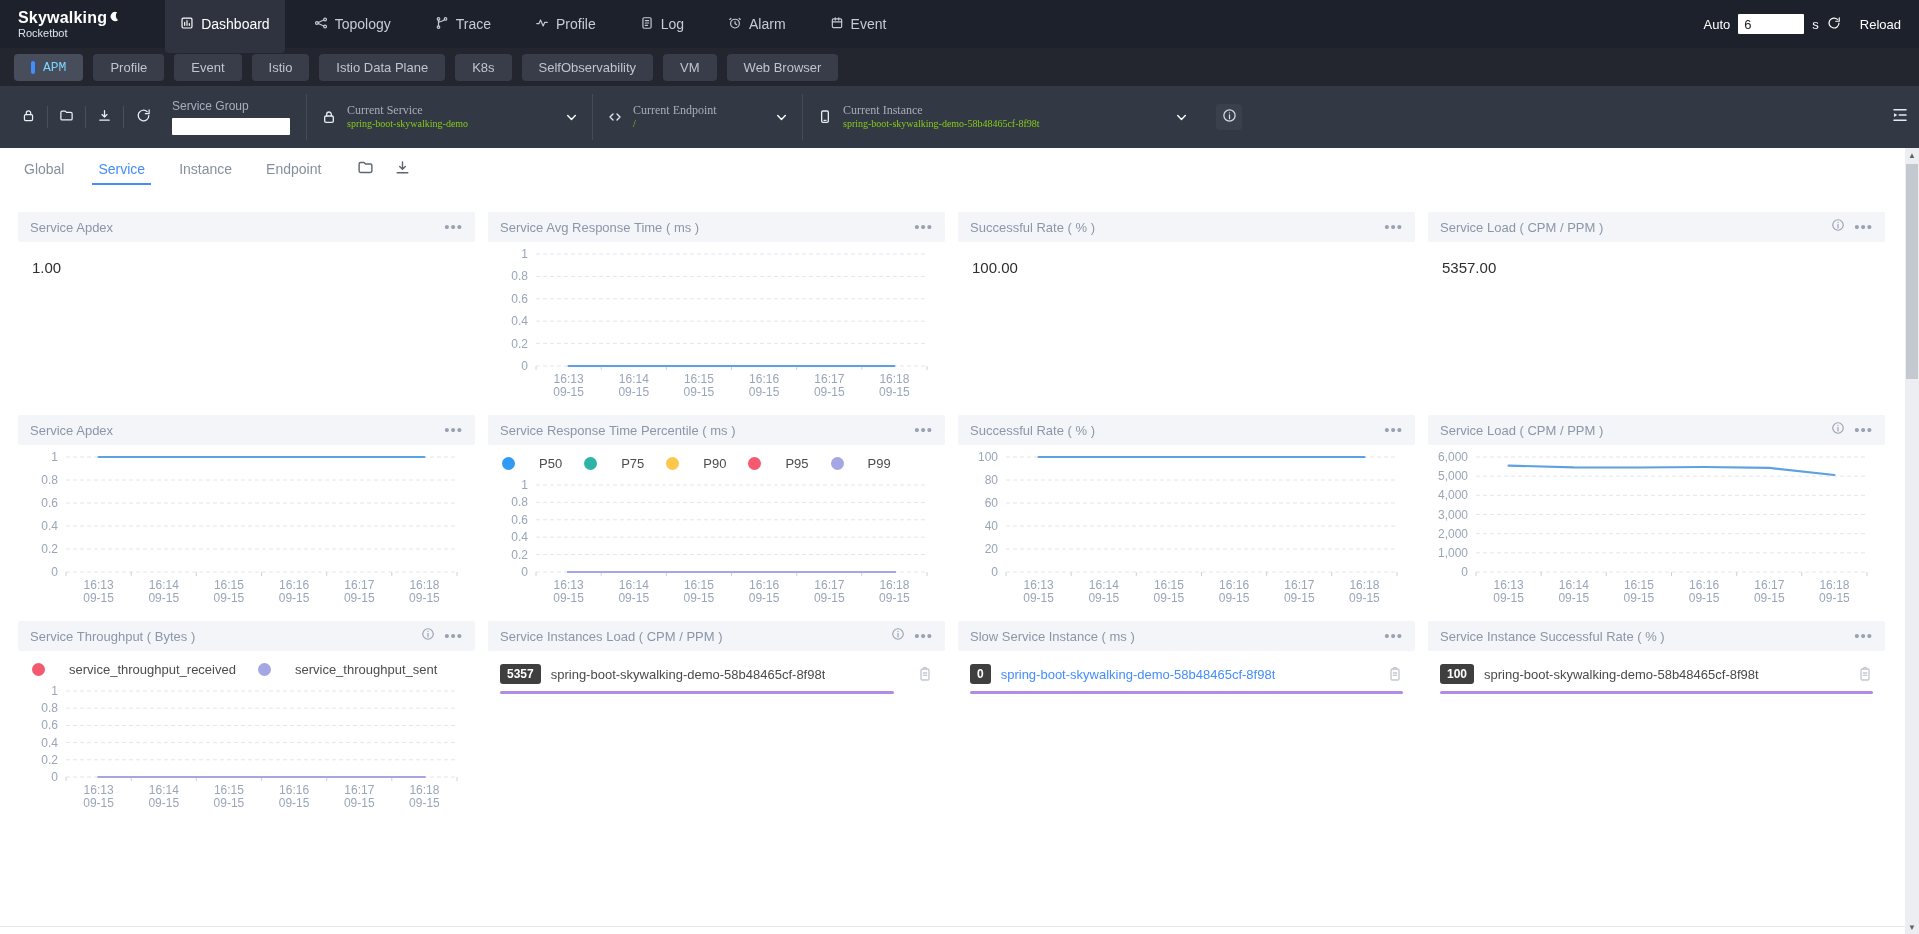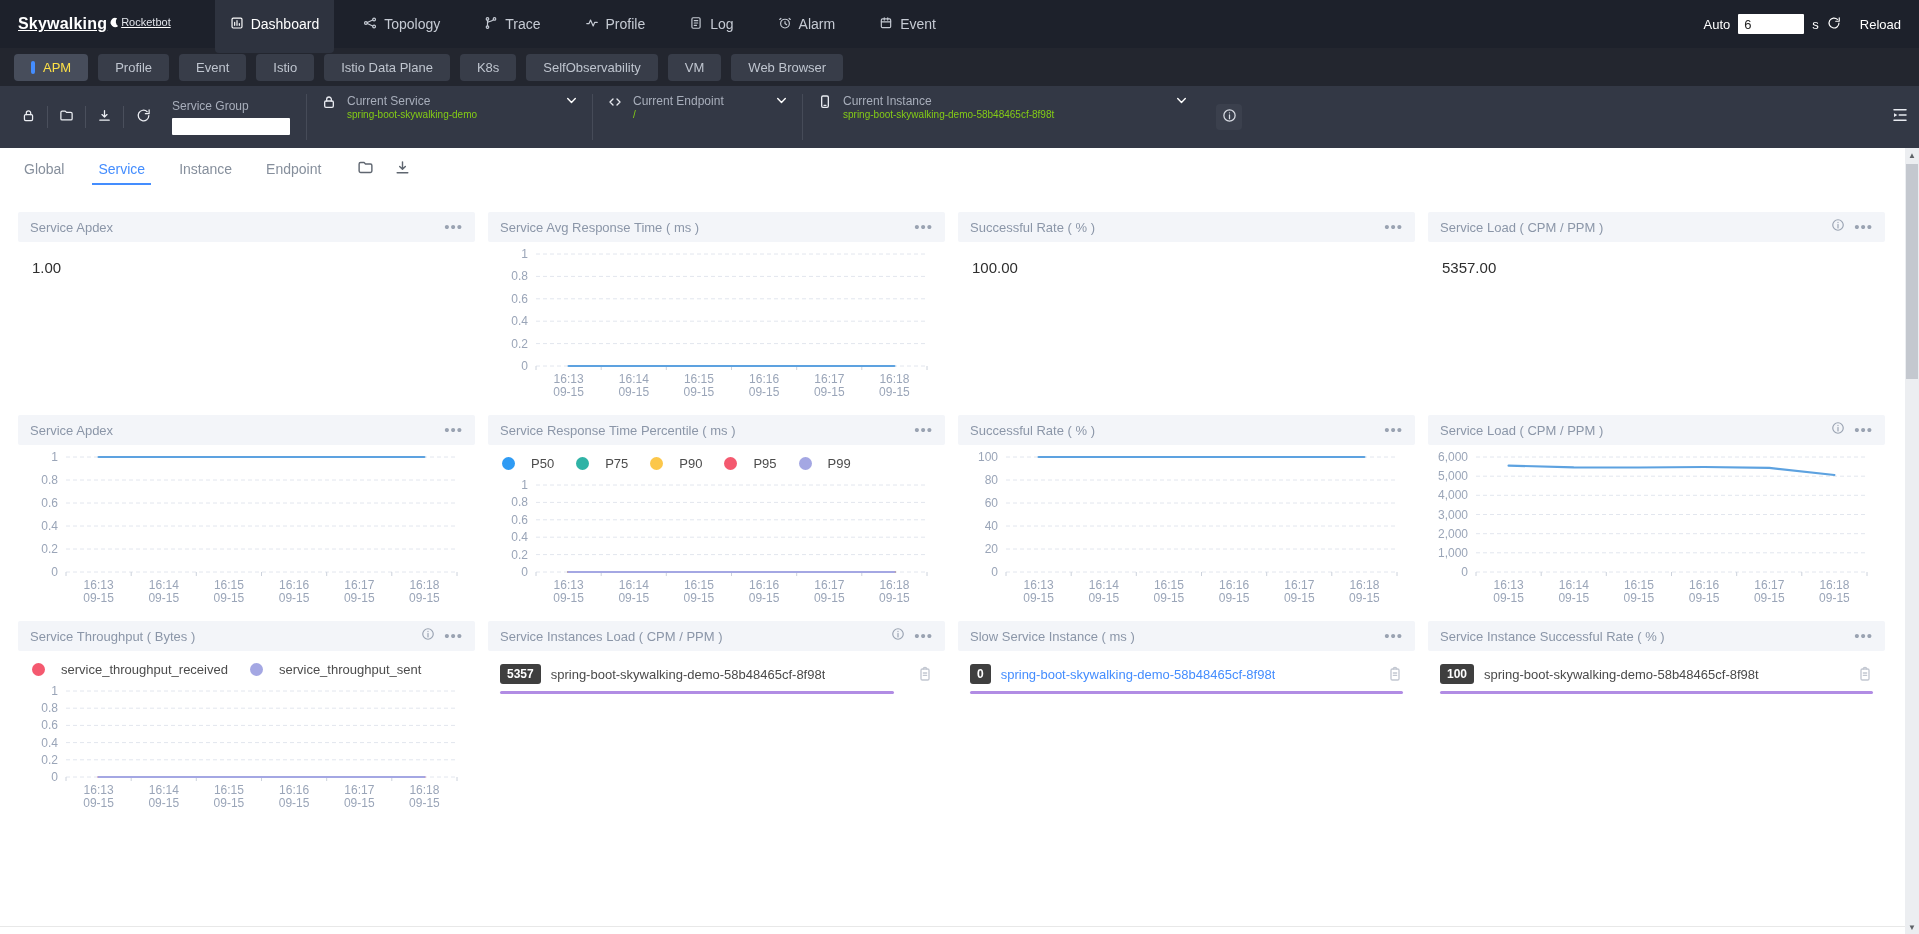--- a/index.html
+++ b/index.html
@@ -1,50 +1,50 @@
 <!DOCTYPE html>
 <html><head>
 <meta charset="utf-8">
 <style>
   * { margin:0; padding:0; box-sizing:border-box; }
   html,body { width:1919px; height:934px; overflow:hidden; font-family:"Liberation Sans", sans-serif; background:#fff; }
 
   
   .topbar { height:48px; background:#1d212b; display:flex; align-items:center; padding:0 18px; color:#fff; }
-  .logo { display:flex; flex-direction:row; line-height:1.1; margin-right:44px;text-decoration:underline; }
+  .logo { display:flex; flex-direction:column; line-height:1.1; margin-right:44px; }
   .logo-line { display:flex; align-items:flex-start; }
   .logo-title { font-size:16px; font-weight:bold; color:#fff; letter-spacing:.2px; }
   .logo-moon { width:13px; height:13px; margin-left:1px; color:#fff; }
   .logo-moon svg { width:13px; height:13px; transform:rotate(25deg); }
   .logo-sub { font-size:11px; color:#dfe2e8; margin-top:1px; }
   .nav { display:flex; align-items:center; gap:14px; }
   .nav-item { display:flex; align-items:center; gap:7px; font-size:14px; color:#c6cbd4; padding:20px 15px; border-radius:4px; cursor:pointer; }
   .nav-item.active { background:#2e333f; color:#fff; }
   .nav-item svg, .tbtn svg, .tsec svg, .vicons svg { width:14px; height:14px; }
   .top-right { margin-left:auto; display:flex; align-items:center; gap:8px; font-size:13px; color:#fff; }
   .auto-input { width:66px; height:20px; background:#fff; border:none; border-radius:1px; font-size:13px; color:#222; padding:0 6px; font-family:"Liberation Sans",sans-serif; }
   .reload-wrap { display:flex; align-items:center; gap:19px; cursor:pointer; }
   .reload-wrap svg { width:14px; height:14px; }
 
   
   .dashtabs { height:38px; background:#23262f; display:flex; align-items:center; gap:10px; padding:0 14px; }
   .dtab { height:27px; display:flex; align-items:center; padding:0 17px; background:#383d49; border-radius:4px; color:#bfc5cf; font-size:13px; cursor:pointer; }
-  .dtab.active { background:#474d5b; color:#fde047; }
+  .dtab.active { background:#474d5b; color:#7dd3fc;font-family:Liberation Mono, monospace; }
   .dtab.active::before { content:""; width:4px; height:13px; border-radius:2px; background:#448dfe; margin-right:8px; }
 
   
   .toolbar { height:62px; background:#333845; display:flex; align-items:center; padding:0 10px; color:#fff; }
   .tool-icons { display:flex; align-items:center; height:34px; }
   .tbtn { width:38px; height:22px; display:flex; align-items:center; justify-content:center; color:#edeff4; cursor:pointer; border-right:1px solid #4a4f5c; }
   .tbtn:last-child { border-right:none; }
   .tbtn svg { width:15px; height:15px; }
   .sg { margin:0 16px 0 10px; }
   .sg-label { display:block; font-size:12px; color:#a8aebb; margin-bottom:4px; }
   .sg-input { width:118px; height:17px; background:#fff; border:none; border-radius:1px; }
-  .tsec { display:flex; height:46px; border-left:1px solid #464b58; padding:0 14px; cursor:pointer; }
+  .tsec { display:flex; align-items:center; height:46px; border-left:1px solid #464b58; padding:0 14px; cursor:pointer;font-family:Liberation Serif, serif; }
   .tsec .ticon { margin-right:10px; color:#e8eaf0; display:flex; }
   .tsec .ticon svg { width:16px; height:16px; }
   .tcol { display:flex; flex-direction:column; line-height:1.25; }
   .tlbl { font-size:12px; color:#a8aebb; }
   .tval { font-size:10px; color:#84cc16; white-space:nowrap; }
   .chev { margin-left:auto; padding-left:16px; color:#fff; display:flex; }
   .chev svg { width:13px; height:13px; }
   .tsec.svc { width:286px; } .tsec.ep { width:210px; } .tsec.inst { width:400px; }
   .info-btn { margin-left:14px; width:26px; height:26px; border-radius:4px; background:#3b404d; display:flex; align-items:center; justify-content:center; color:#d9dce4; cursor:pointer; }
   .info-btn svg { width:15px; height:15px; }
@@ -64,21 +64,21 @@
   .grid { display:grid; grid-template-columns:repeat(4,1fr); grid-template-rows:190px 193px 192px; gap:13px; margin:22px 34px 0 18px; }
   .card { background:#fff; display:flex; flex-direction:column; overflow:hidden; }
   .card-h { height:30px; flex:0 0 30px; background:#f3f5f9; border-radius:2px; display:flex; align-items:center; padding:0 12px; }
   .card-title { font-size:13px; color:#8b96a8; }
   .card-actions { margin-left:auto; display:flex; align-items:center; gap:9px; color:#9aa3b2; }
   .card-actions svg { width:14px; height:14px; cursor:pointer; }
   .dots { font-size:15px; letter-spacing:1px; cursor:pointer; line-height:10px; }
   .big-value { padding:17px 14px; font-size:15px; color:#2e2e2e; }
   .chart { flex:1; }
   .legend { display:flex; align-items:center; gap:22px; padding:11px 0 2px 14px; }
-  .legend-item { display:flex; align-items:center; gap:16px; font-size:13px; color:#4c4c4c; }
+  .legend-item { display:flex; align-items:center; gap:24px; font-size:13px; color:#4c4c4c; }
   .legend-dot { width:13px; height:13px; border-radius:50%; }
   .tick { fill:#9aa5b8; font-size:12px; font-family:"Liberation Sans",sans-serif; }
 
   
   .list-row { display:flex; align-items:center; margin:13px 12px 0 12px; }
   .badge { background:#3f3f3f; color:#fff; font-size:12px; font-weight:bold; border-radius:3px; padding:3px 7px; }
   .inst-name { font-size:13px; color:#4a4a4a; margin-left:10px; white-space:nowrap; overflow:hidden; text-overflow:ellipsis; }
   .inst-name.link { color:#448dfe; cursor:pointer; }
   .clip { margin-left:auto; color:#c2c7d1; display:flex; flex:0 0 auto; }
   .clip svg { width:16px; height:16px; cursor:pointer; }

